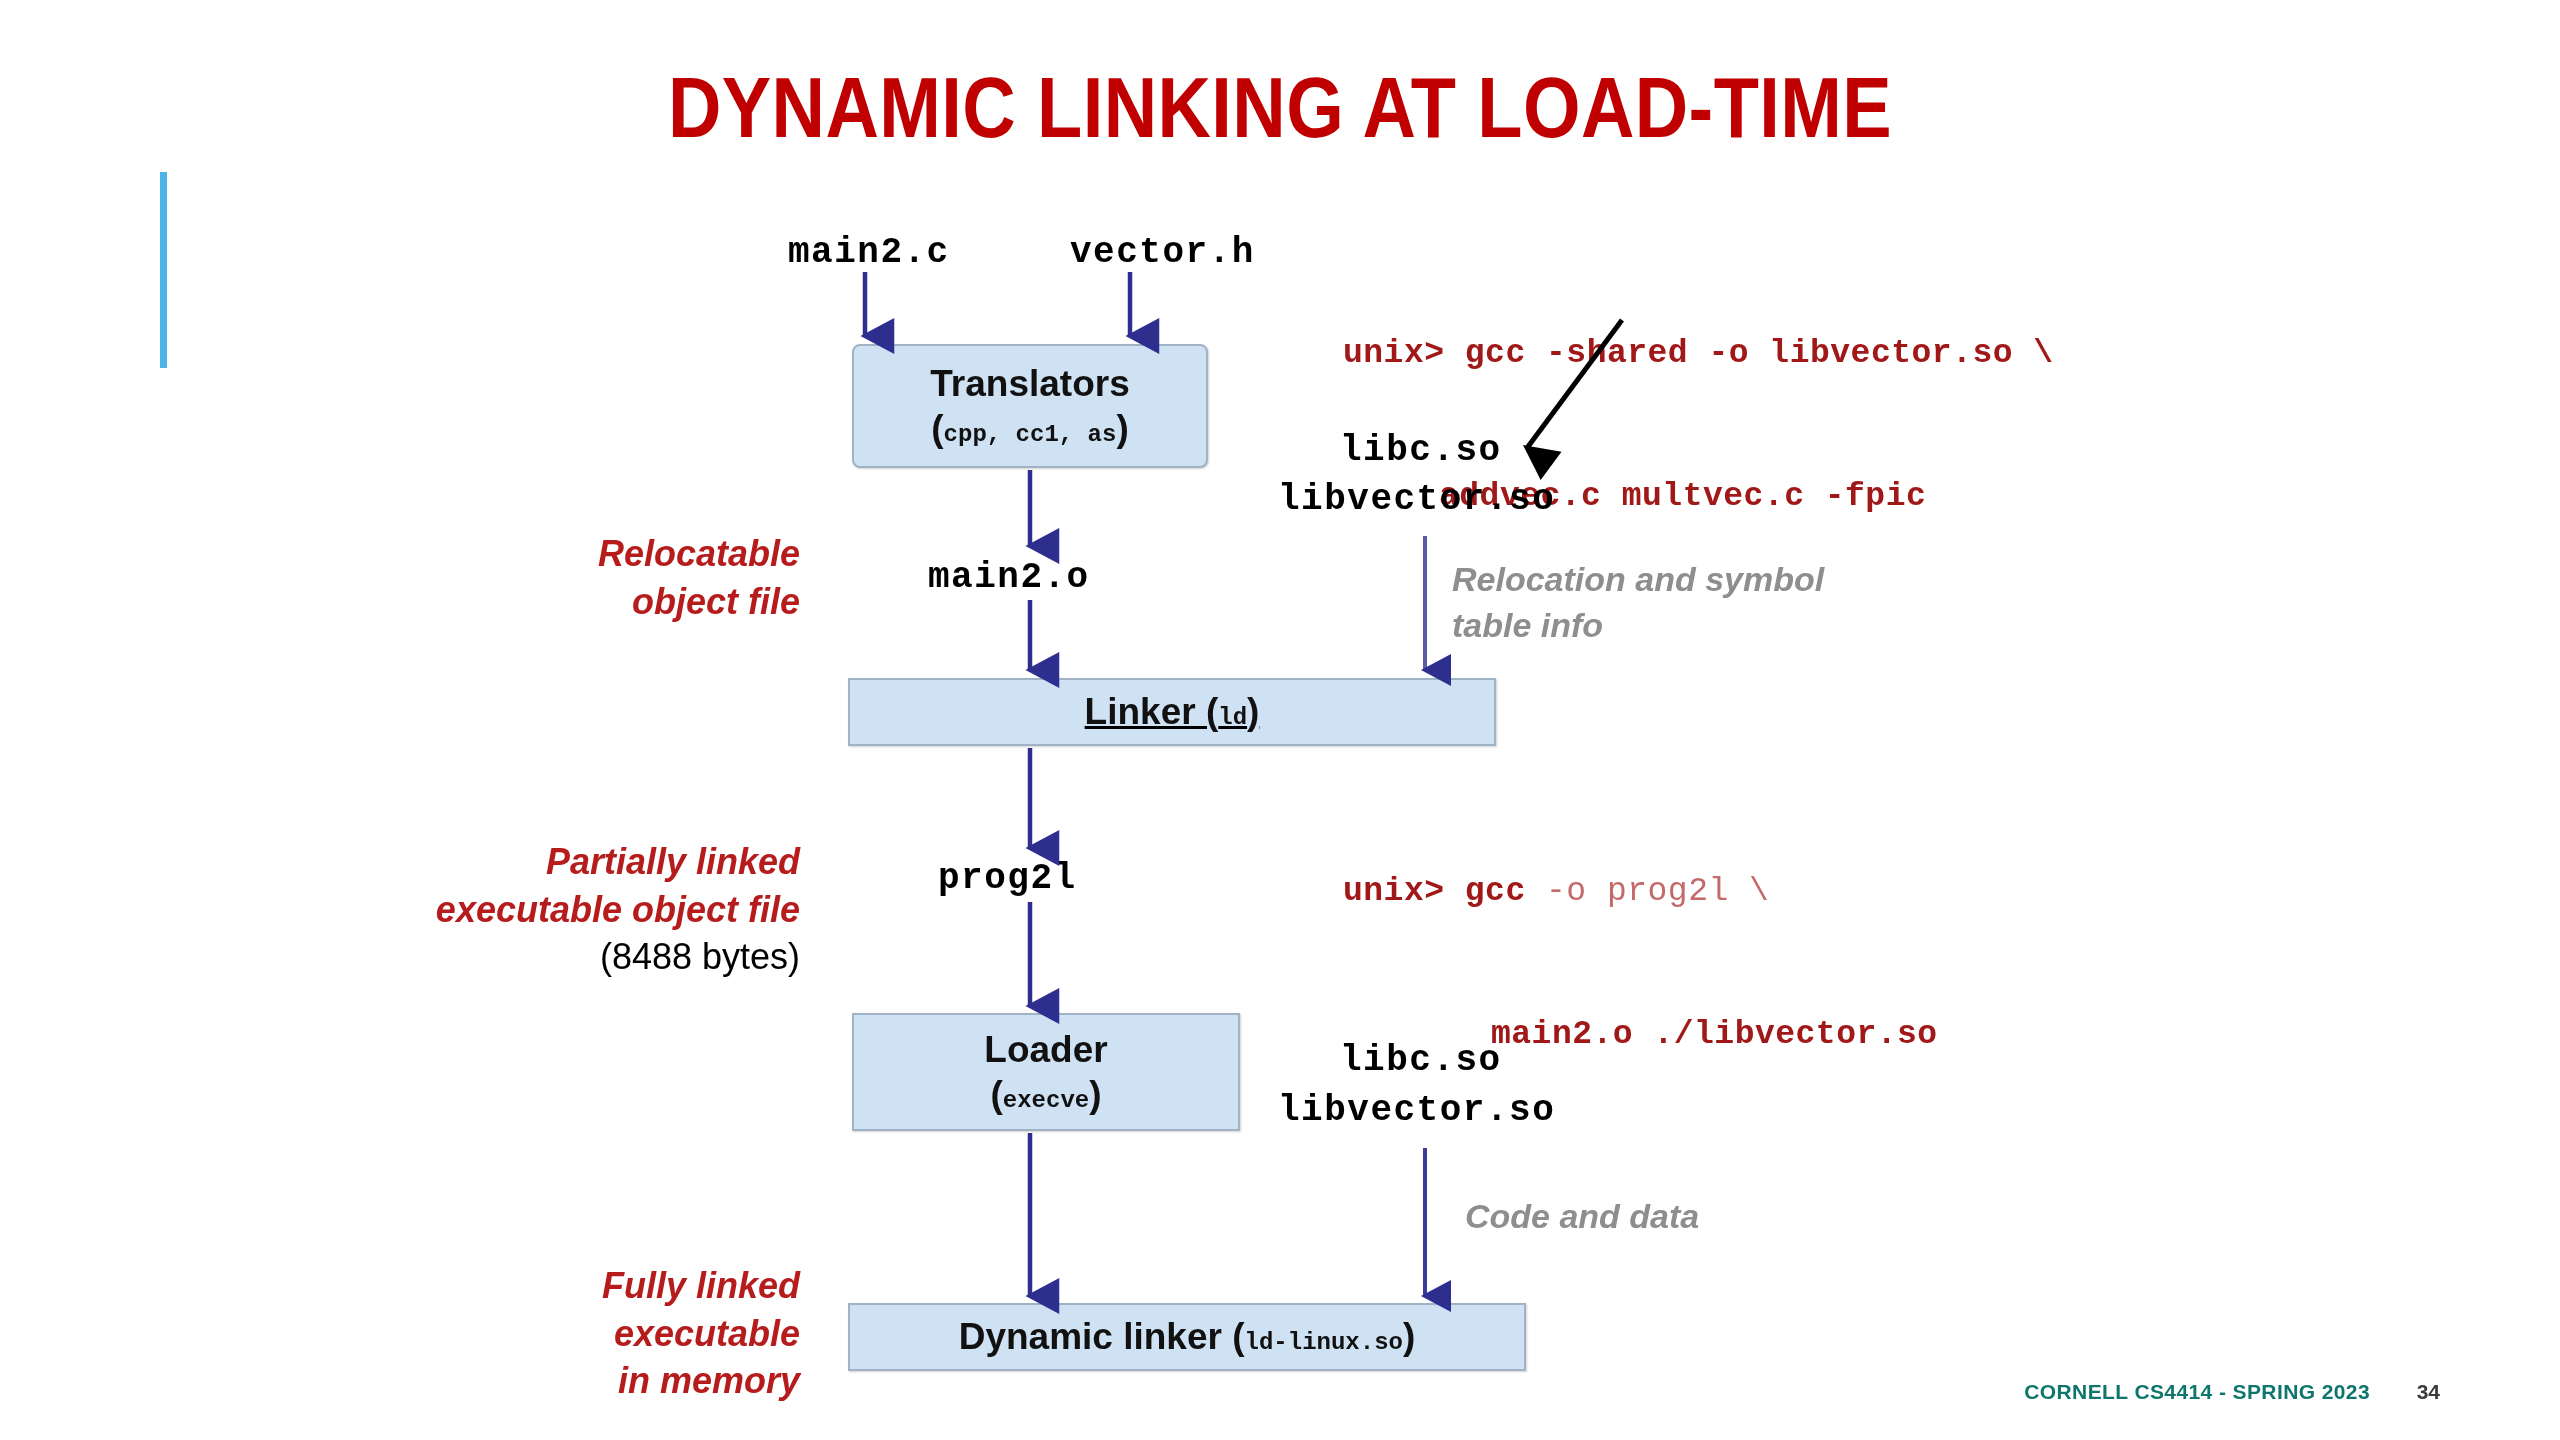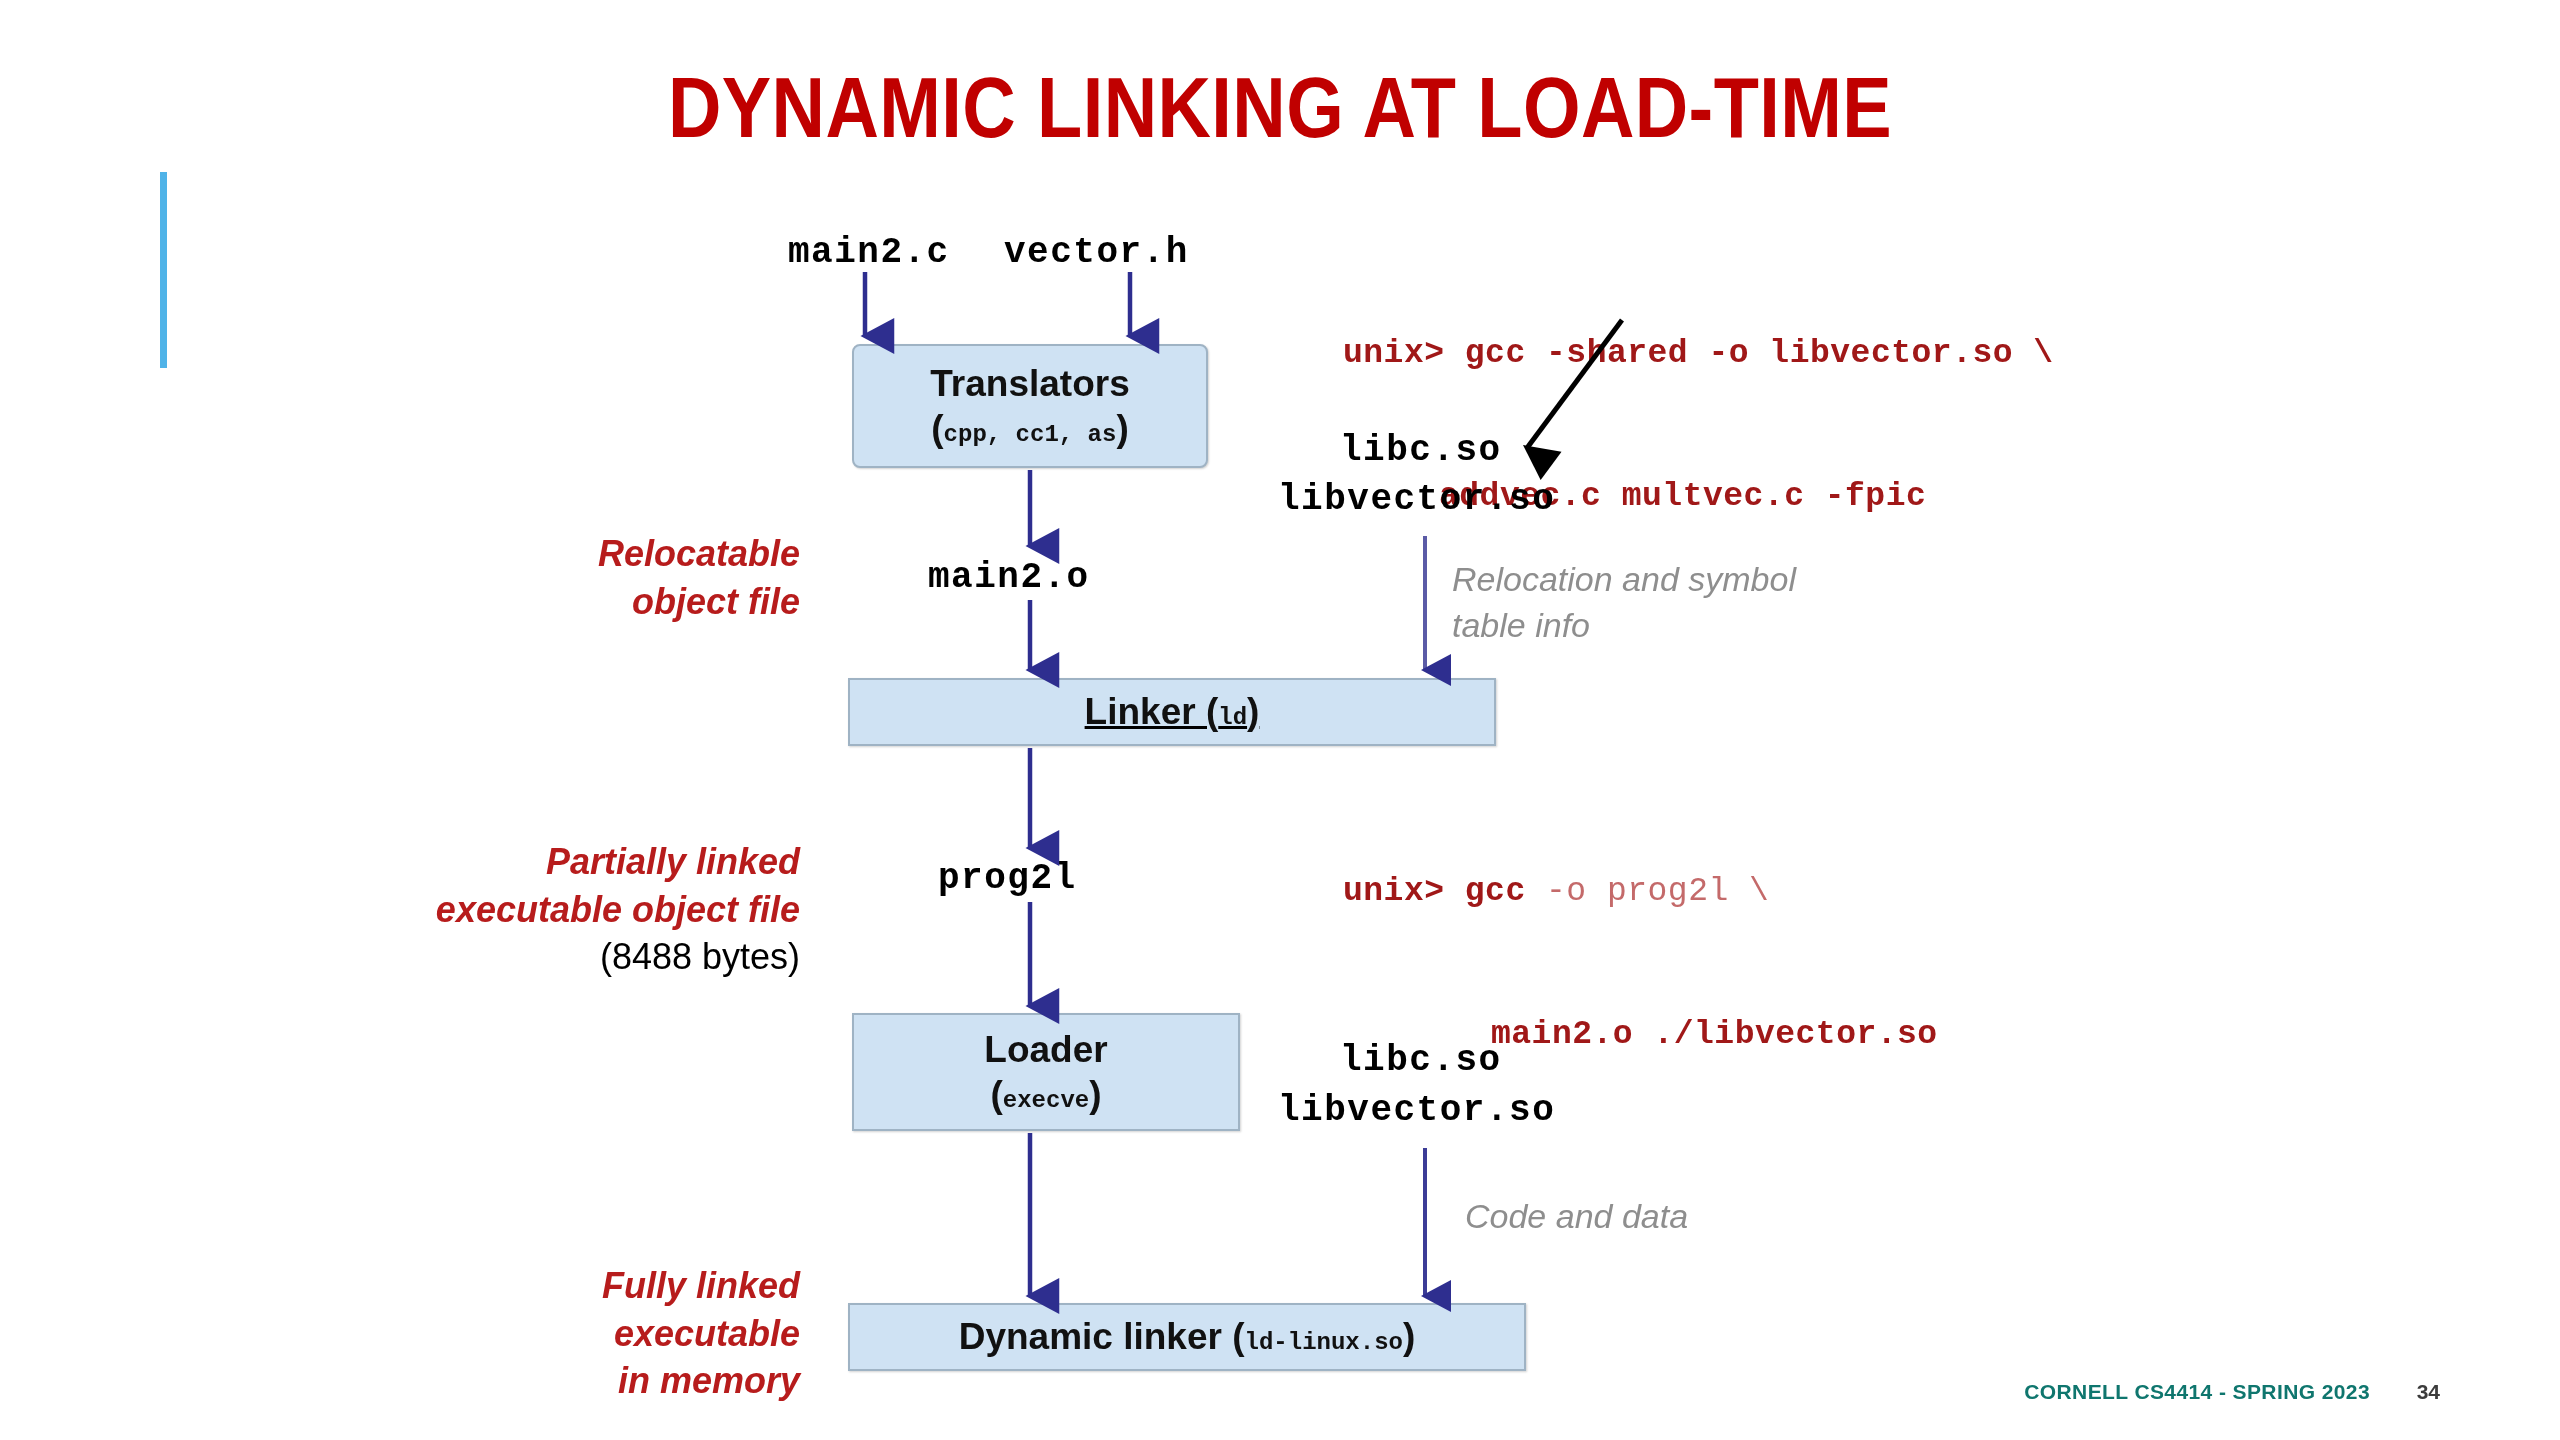--- a/index.html
+++ b/index.html
@@ -95,21 +95,21 @@
     color: #000000;
     font-style: normal;
     font-weight: normal;
   }
 
   
   .ann-gray {
     position: absolute;
     color: #8E8E8E;
     font-family: "Liberation Sans Narrow", "Liberation Sans", sans-serif;
-    font-weight: normal;
+    font-weight: bold;
     font-style: italic;
     font-size: 34px;
     line-height: 1.35;
     white-space: pre-line;
   }
 
   
   .box {
     position: absolute;
     background: #CFE2F3;
@@ -171,21 +171,21 @@
 </head>
 <body>
 
 <div id="slide">
 
   <div class="accent-bar"></div>
 
   <div class="slide-title">DYNAMIC LINKING AT LOAD-TIME</div>
 
   <div class="lbl mono file-label" style="left:788px; top:232px;">main2.c</div>
-  <div class="lbl mono file-label" style="left:1004px; top:232px;">vector.h</div>
+  <div class="lbl mono file-label" style="left:1070px; top:232px;">vector.h</div>
 
   <div class="cmd" style="left:1343px; top:234px; text-align:left;">
     <div>unix&gt; gcc -shared -o libvector.so \</div>
     <div style="padding-left:96px;">addvec.c multvec.c -fpic</div>
   </div>
 
   <div class="box" style="left:852px; top:344px; width:356px; height:124px;border-radius:8px;">
     <div class="box-line">Translators</div>
     <div class="box-line"><span>(</span><span class="m">cpp, cc1, as</span><span>)</span></div>
   </div>

